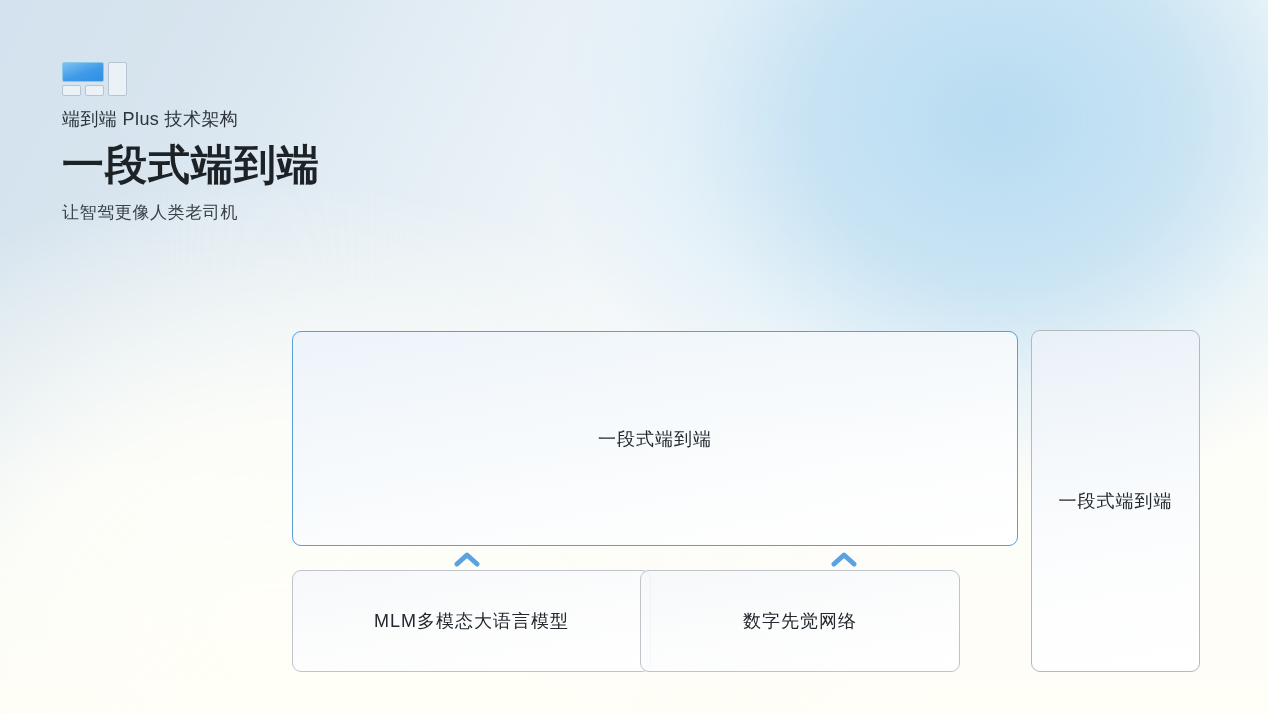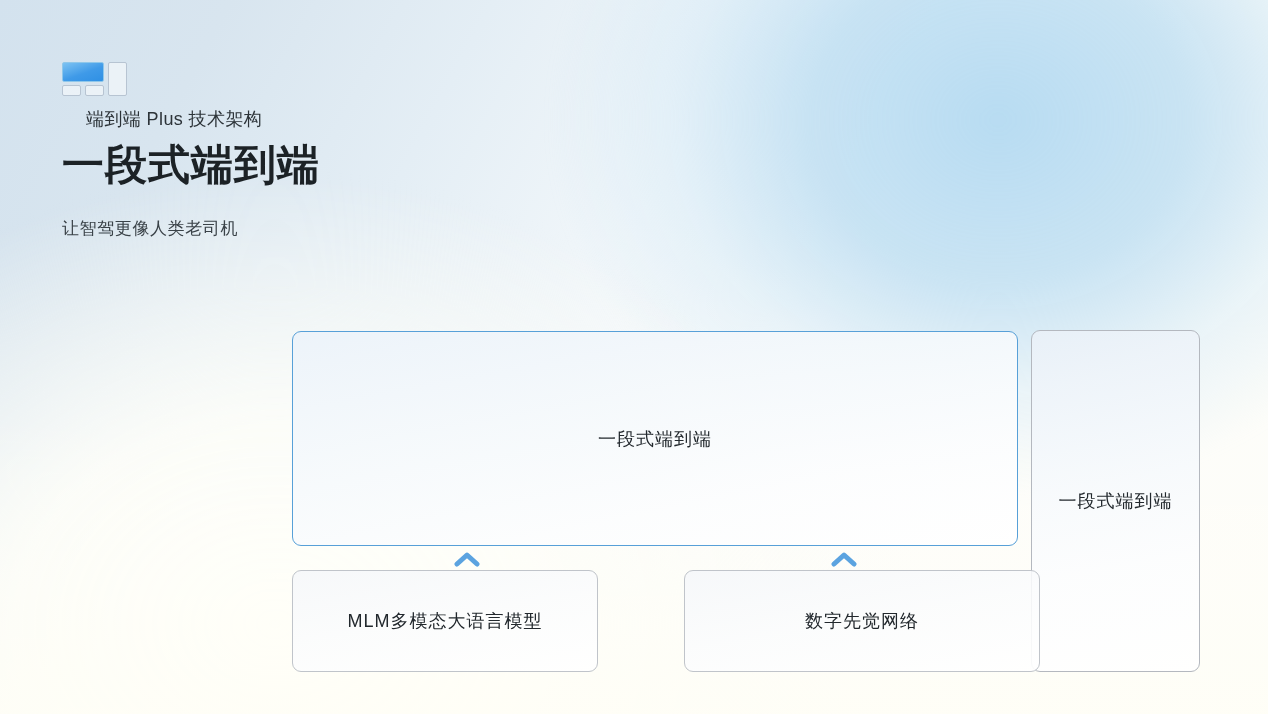--- a/index.html
+++ b/index.html
@@ -122,37 +122,36 @@
     background: rgba(255, 255, 255, 0.5);
     border: 1px solid #b7c4d2;
   }
 
   #eyebrow {
     font-size: 18px;
     line-height: 1.25;
     color: #2c3338;
     letter-spacing: 0.4px;
     white-space: nowrap;
-    margin-left: 24px;
   }
   #headline {
     font-size: 42px;
     line-height: 1.22;
     font-weight: 700;
     color: #1c2226;
     letter-spacing: 1px;
     margin-top: 8px;
     white-space: nowrap;
   }
   #tagline {
     font-size: 17px;
     line-height: 1.3;
     color: #3a4248;
     letter-spacing: 0.6px;
-    margin-top: 28px;
+    margin-top: 12px;
     white-space: nowrap;
   }
 
   
   #diagram {
     position: absolute;
     left: 292px;
     top: 330px;
     width: 908px;
     height: 343px;
@@ -193,32 +192,32 @@
     border: 1px solid #b4b8bf;
     background: linear-gradient(170deg,
       rgba(235, 241, 248, 0.85) 0%,
       rgba(244, 248, 252, 0.85) 35%,
       rgba(252, 253, 254, 0.9) 68%,
       rgba(255, 255, 255, 0.92) 100%);
   }
   #node-mlm {
     left: 0;
     top: 240px;
-    width: 306px;
+    width: 359px;
     height: 102px;
     border: 1px solid #c0c4ca;
     background: linear-gradient(170deg,
       rgba(245, 247, 250, 0.85) 0%,
       rgba(251, 252, 253, 0.88) 50%,
       rgba(255, 255, 255, 0.92) 100%);
   }
   #node-dpn {
-    left: 392px;
+    left: 348px;
     top: 240px;
-    width: 356px;
+    width: 320px;
     height: 102px;
     border: 1px solid #c0c4ca;
     background: linear-gradient(170deg,
       rgba(245, 247, 250, 0.85) 0%,
       rgba(251, 252, 253, 0.88) 50%,
       rgba(255, 255, 255, 0.92) 100%);
   }
 
   .connector-chevron {
     position: absolute;

